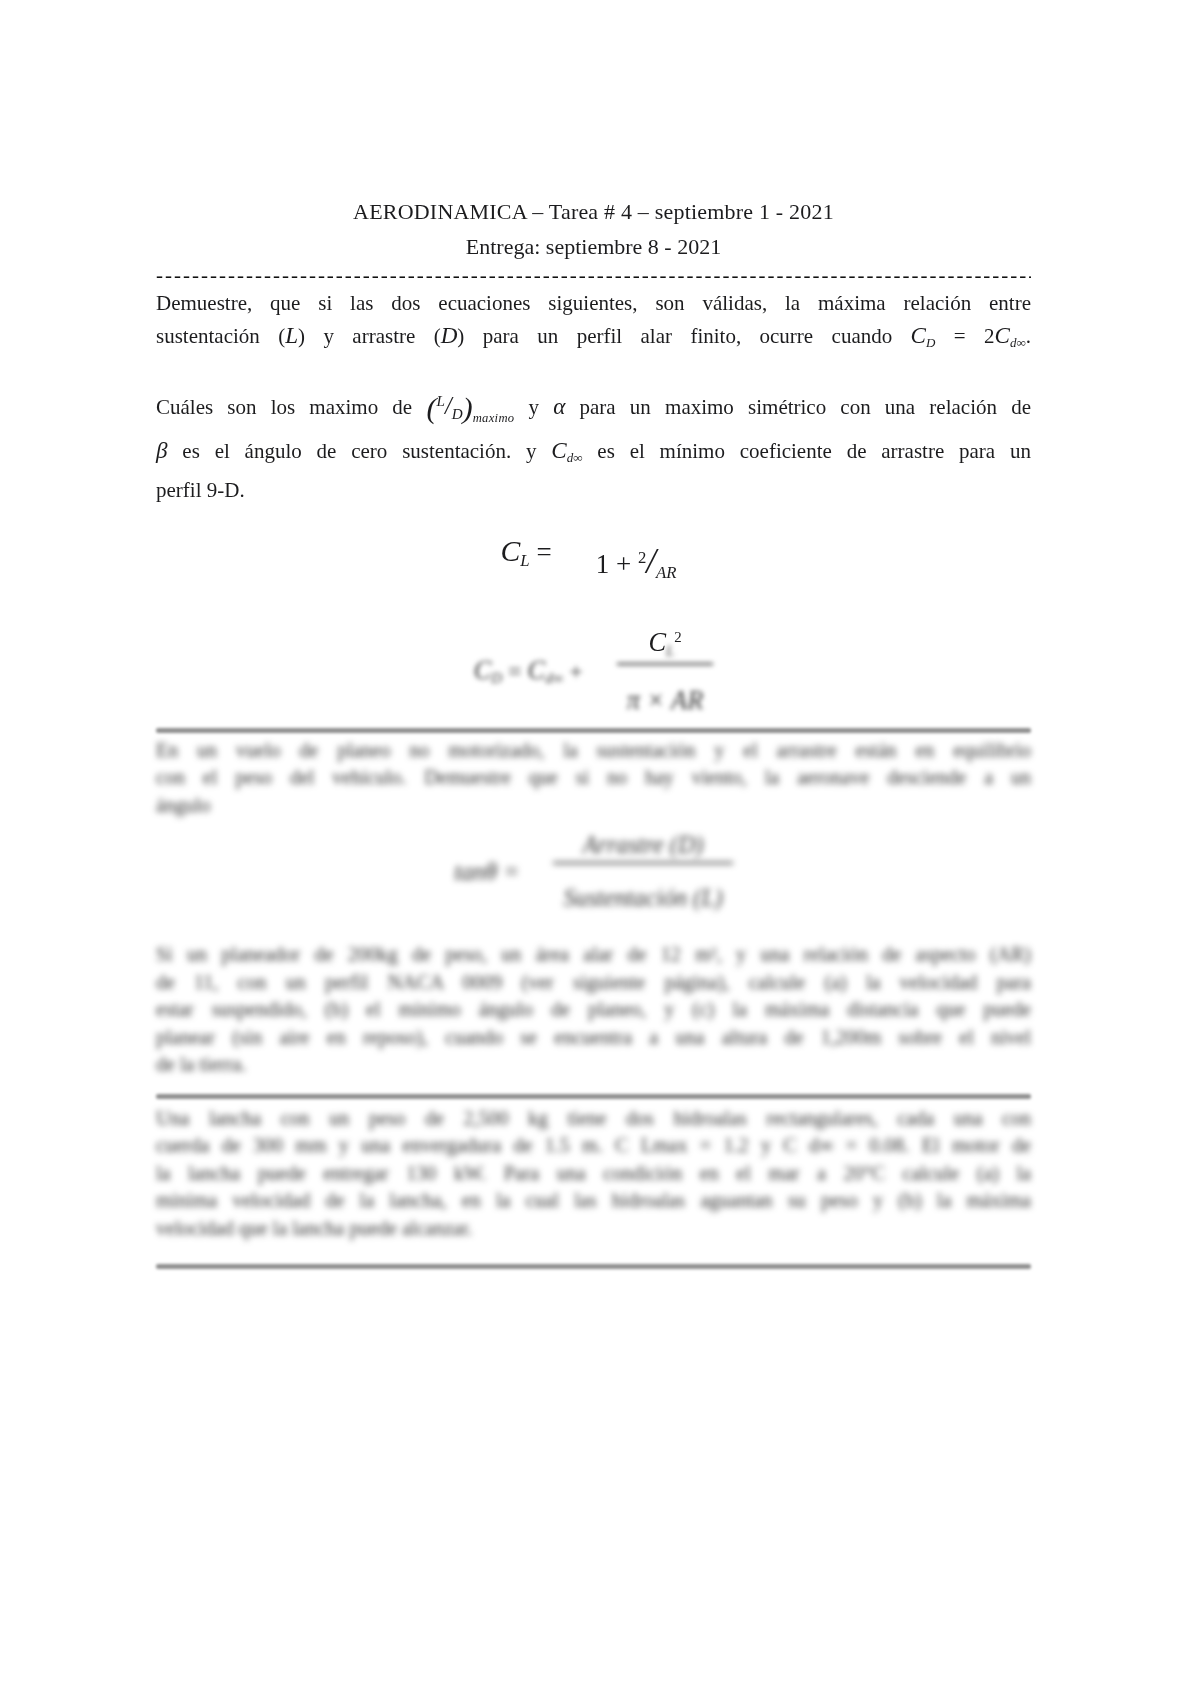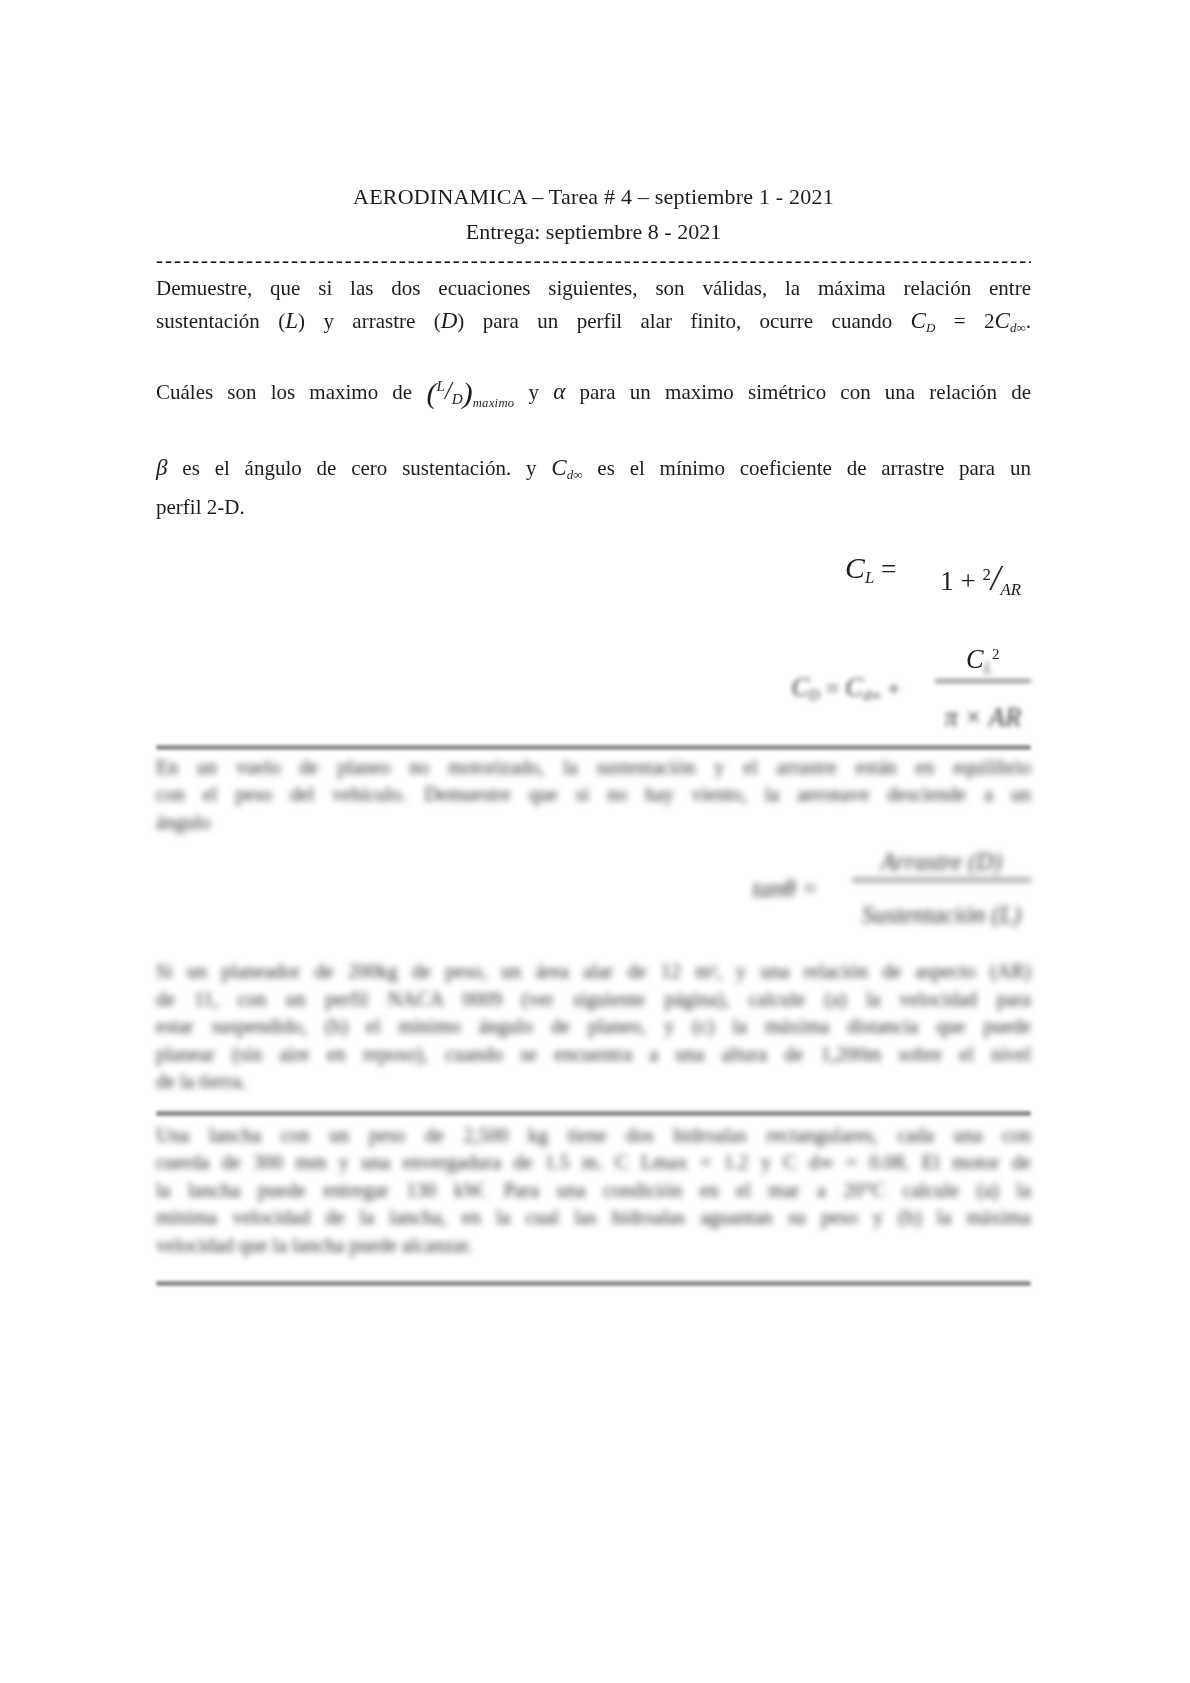--- a/index.html
+++ b/index.html
@@ -2,46 +2,46 @@
 <html><head>
 <meta charset="utf-8">
 <style>
   * { margin:0; padding:0; box-sizing:border-box; }
   html,body { background:#ffffff; }
   .page {
     position:relative; width:1190px; height:1683px; background:#ffffff;
     font-family:"Liberation Serif","DejaVu Serif",serif;
     color:#1c1c1e; overflow:hidden;
   }
-  .col { position:absolute; left:156px; top:0; width:875px; }
+  .col { position:absolute; left:156px; top:15px; width:875px; }
 
   
   .title   { margin-top:181px; font-size:22px; line-height:32px; text-align:center; letter-spacing:0.2px; }
   .due     { margin-top:3px;  font-size:22px; line-height:32px; text-align:center; }
   .dashes  { margin-top:2px; height:20px; line-height:20px; font-size:21px;
              letter-spacing:2px; white-space:nowrap; overflow:hidden; color:#111; }
 
   
-  .para { font-size:21px; line-height:32px;margin-top:32px; }
+  .para { font-size:21px; line-height:32px; }
   .jline { text-align:justify; text-align-last:justify; }
   .sline { text-align:left; }
   .mi  { font-style:italic; font-size:1.1em; font-family:"Liberation Serif","DejaVu Serif",serif; }
   .ms  { font-style:italic; font-size:0.62em; }
   sub.ms { vertical-align:-0.3em; }
 
   
   .ldmax { white-space:nowrap; }
   .ldmax .paren { font-size:1.45em; font-style:italic; vertical-align:-0.12em; }
   .ldmax .top   { font-style:italic; font-size:0.72em; vertical-align:0.55em; }
   .ldmax .sl    { font-size:1.15em; font-style:italic; }
   .ldmax .bot   { font-style:italic; font-size:0.72em; vertical-align:-0.3em; }
   .ldmax .tag   { font-style:italic; font-size:0.6em; vertical-align:-0.65em; letter-spacing:0.3px; }
 
   
-  .formula { display:flex; justify-content:flex-end; align-items:center;gap:24px; }
+  .formula { display:flex; justify-content:center; align-items:center;gap:24px; }
   .f1 { margin-top:16px; font-size:27px; }
   .f2 { margin-top:44px; font-size:24px; }
   .f3 { margin-top:12px; font-size:22px; }
   .frac { display:inline-flex; flex-direction:column; text-align:center; vertical-align:middle; }
   .num { padding:0 10px 3px 10px; }
   .f1 .num { border-bottom:2.5px solid #1c1c1e; }
   .den { padding:20px 10px 0 10px; }
   .den-bar { border-top:2.5px solid #2a2a2a; }
   .fx-lhs { margin-right:10px; white-space:nowrap; }
   .bigslash { font-size:1.3em; font-style:italic; }
@@ -73,21 +73,21 @@
       <div class="jline">Demuestre, que si las dos ecuaciones siguientes, son válidas, la máxima relación entre</div>
       <div class="jline"><span>sustentación (</span><span class="mi">L</span><span>) y arrastre (</span><span class="mi">D</span><span>) para un perfil alar finito, ocurre cuando </span><span class="mi">C</span><sub class="ms">D</sub><span> = 2</span><span class="mi">C</span><sub class="ms">d∞</sub><span>.</span></div>
     </div>
 
     <div class="para" style="margin-top:26px;">
       <div class="jline"><span>Cuáles son los maximo de </span><span class="ldmax"><span class="paren">(</span><span class="top">L</span><span class="sl">/</span><span class="bot">D</span><span class="paren">)</span><span class="tag">maximo</span></span><span> y </span><span class="mi">α</span><span> para un maximo simétrico con una relación de</span></div>
     </div>
 
     <div class="para">
       <div class="jline"><span class="mi">β</span><span> es el ángulo de cero sustentación. y </span><span class="mi">C</span><sub class="ms">d∞</sub><span> es el mínimo coeficiente de arrastre para un</span></div>
-      <div class="sline">perfil 2-D.</div>
+      <div class="sline">perfil 9-D.</div>
     </div>
 
     <div class="formula f1">
       <span class="fx-lhs"><span class="mi">C</span><sub class="ms">L</sub><span> = </span></span>
       <span class="frac">
         <span class="den"><span>1 + </span><span class="supn">2</span><span class="bigslash">/</span><sub class="ms">AR</sub></span>
       </span>
     </div>
 
     <div class="formula f2">

